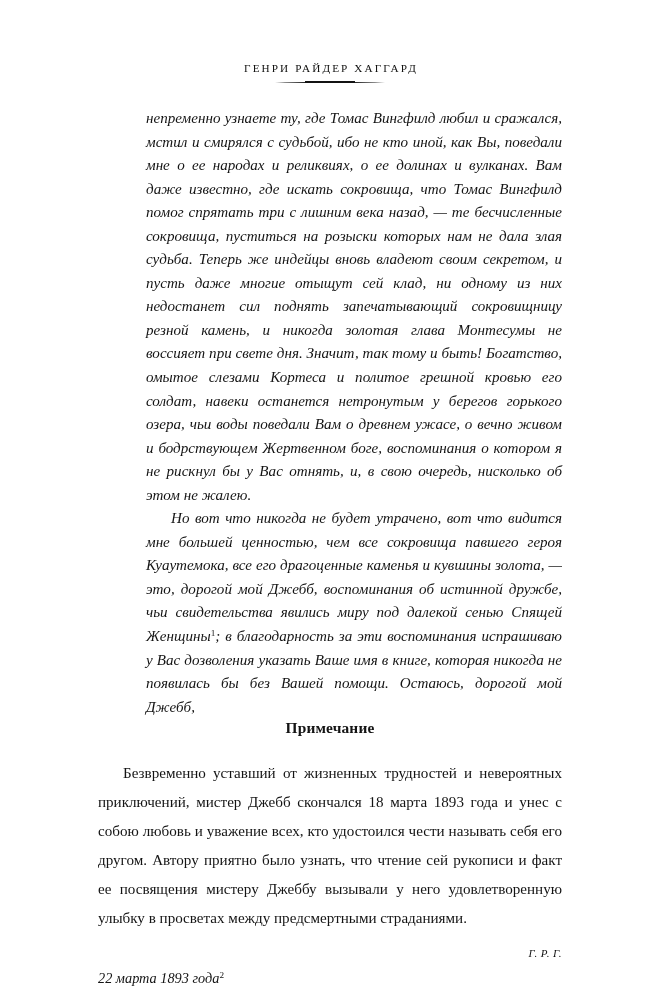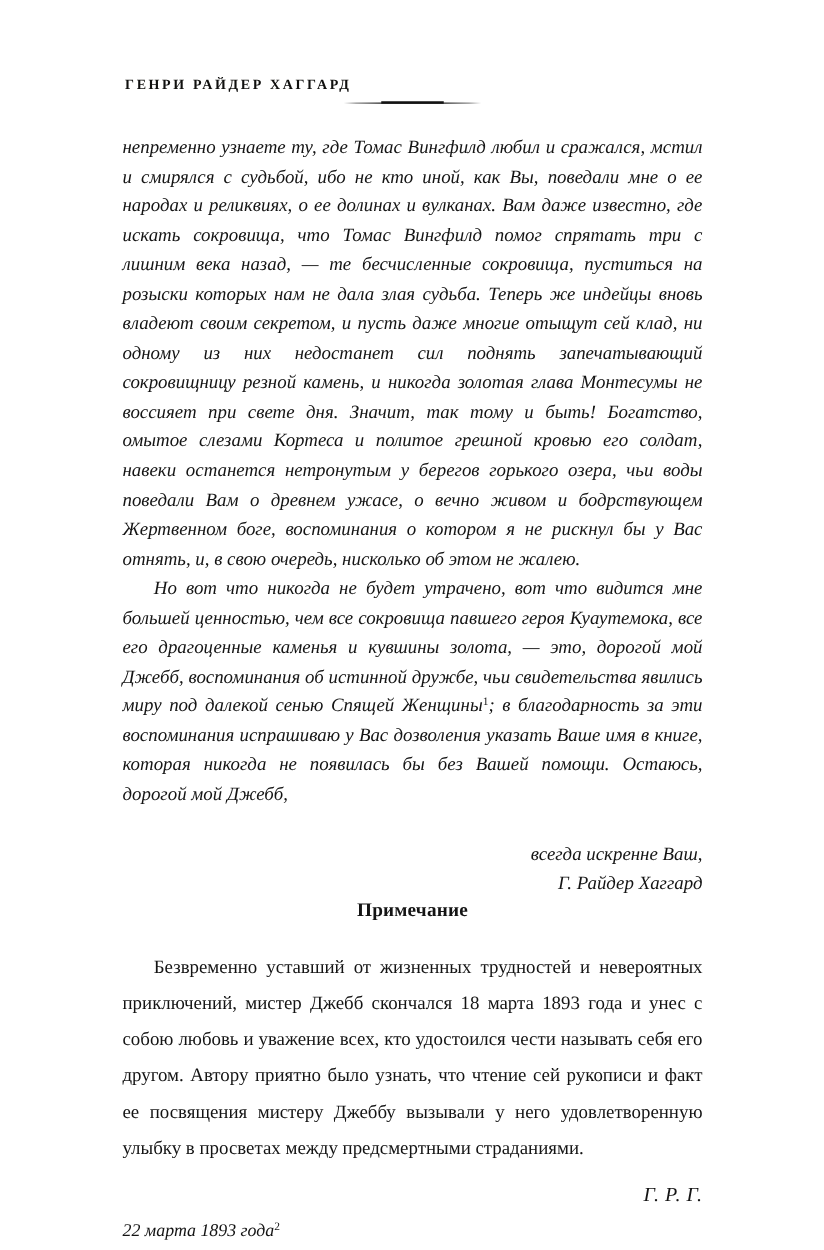--- a/index.html
+++ b/index.html
@@ -21,22 +21,23 @@
   .content {
     position: absolute;
     left: 98px;
     top: 0;
     width: 464px;
   }
 
   
   .runhead {
     margin-top: 62px;
+    text-align: center;
     font-size: 11.2px;
-    font-weight: bold;
+    font-weight: normal;
     letter-spacing: 2.1px;
     text-indent: 2.1px;
     color: #10100f;
   }
 
   .ornament {
     margin: 7px auto 0 auto;
     width: 110px;
     height: 4px;
     position: relative;
@@ -67,20 +68,21 @@
 
   
   .letter {
     margin-top: 22px;
     font-style: italic;
     font-size: 15.1px;
     line-height: 23.55px;
     text-align: justify;
     text-justify: inter-word;
     hyphens: manual;
+    margin-left: 48px;
   }
   .letter p {
     margin: 0;
   }
   .letter p.indent {
     text-indent: 25px;
     font-family: Liberation Serif, serif;
   }
 
   .signoff {
@@ -109,21 +111,21 @@
   }
   .note-body p {
     margin: 0;
     text-indent: 25px;
   }
 
   .note-sign {
     margin-top: 14px;
     text-align: right;
     font-style: italic;
-    font-size: 16px;
+    font-size: 11px;
     letter-spacing: 0.4px;
   }
 
   .note-date {
     margin-top: 11px;
     font-style: italic;
     font-size: 14.3px;
   }
 
   sup.fnref {
@@ -143,24 +145,20 @@
     <div class="ornament">
       <div class="bar"></div>
       <div class="core"></div>
     </div>
 
     <div class="letter">
       <p>непременно узнаете ту, где Томас Вингфилд любил и сражался, мстил и смирялся с судьбой, ибо не кто иной, как Вы, поведали мне о ее народах и реликвиях, о ее долинах и вулканах. Вам даже известно, где искать сокровища, что Томас Вингфилд помог спрятать три с лишним века назад, — те бесчисленные сокровища, пуститься на розыски которых нам не дала злая судьба. Теперь же индейцы вновь владеют своим секретом, и пусть даже многие отыщут сей клад, ни одному из них недостанет сил поднять запечатывающий сокровищницу резной камень, и никогда золотая глава Монтесумы не воссияет при свете дня. Значит, так тому и быть! Богатство, омытое слезами Кортеса и политое грешной кровью его солдат, навеки останется нетронутым у берегов горького озера, чьи воды поведали Вам о древнем ужасе, о вечно живом и бодрствующем Жертвенном боге, воспоминания о котором я не рискнул бы у Вас отнять, и, в свою очередь, нисколько об этом не жалею.</p>
       <p class="indent"><span>Но вот что никогда не будет утрачено, вот что видится мне большей ценностью, чем все сокровища павшего героя Куаутемока, все его драгоценные каменья и кувшины золота, — это, дорогой мой Джебб, воспоминания об истинной дружбе, чьи свидетельства явились миру под далекой сенью Спящей Женщины</span><sup class="fnref">1</sup><span>; в благодарность за эти воспоминания испрашиваю у Вас дозволения указать Ваше имя в книге, которая никогда не появилась бы без Вашей помощи. Остаюсь, дорогой мой Джебб,</span></p>
     </div>
 
-    <div class="signoff">
-      <div>всегда искренне Ваш,</div>
-      <div>Г. Райдер Хаггард</div>
-    </div>
 
     <div class="note-heading">Примечание</div>
 
     <div class="note-body">
       <p>Безвременно уставший от жизненных трудностей и невероятных приключений, мистер Джебб скончался 18 марта 1893 года и унес с собою любовь и уважение всех, кто удостоился чести называть себя его другом. Автору приятно было узнать, что чтение сей рукописи и факт ее посвящения мистеру Джеббу вызывали у него удовлетворенную улыбку в просветах между предсмертными страданиями.</p>
     </div>
 
     <div class="note-sign">Г. Р. Г.</div>
 
     <div class="note-date"><span>22 марта 1893 года</span><sup class="fnref">2</sup></div>

